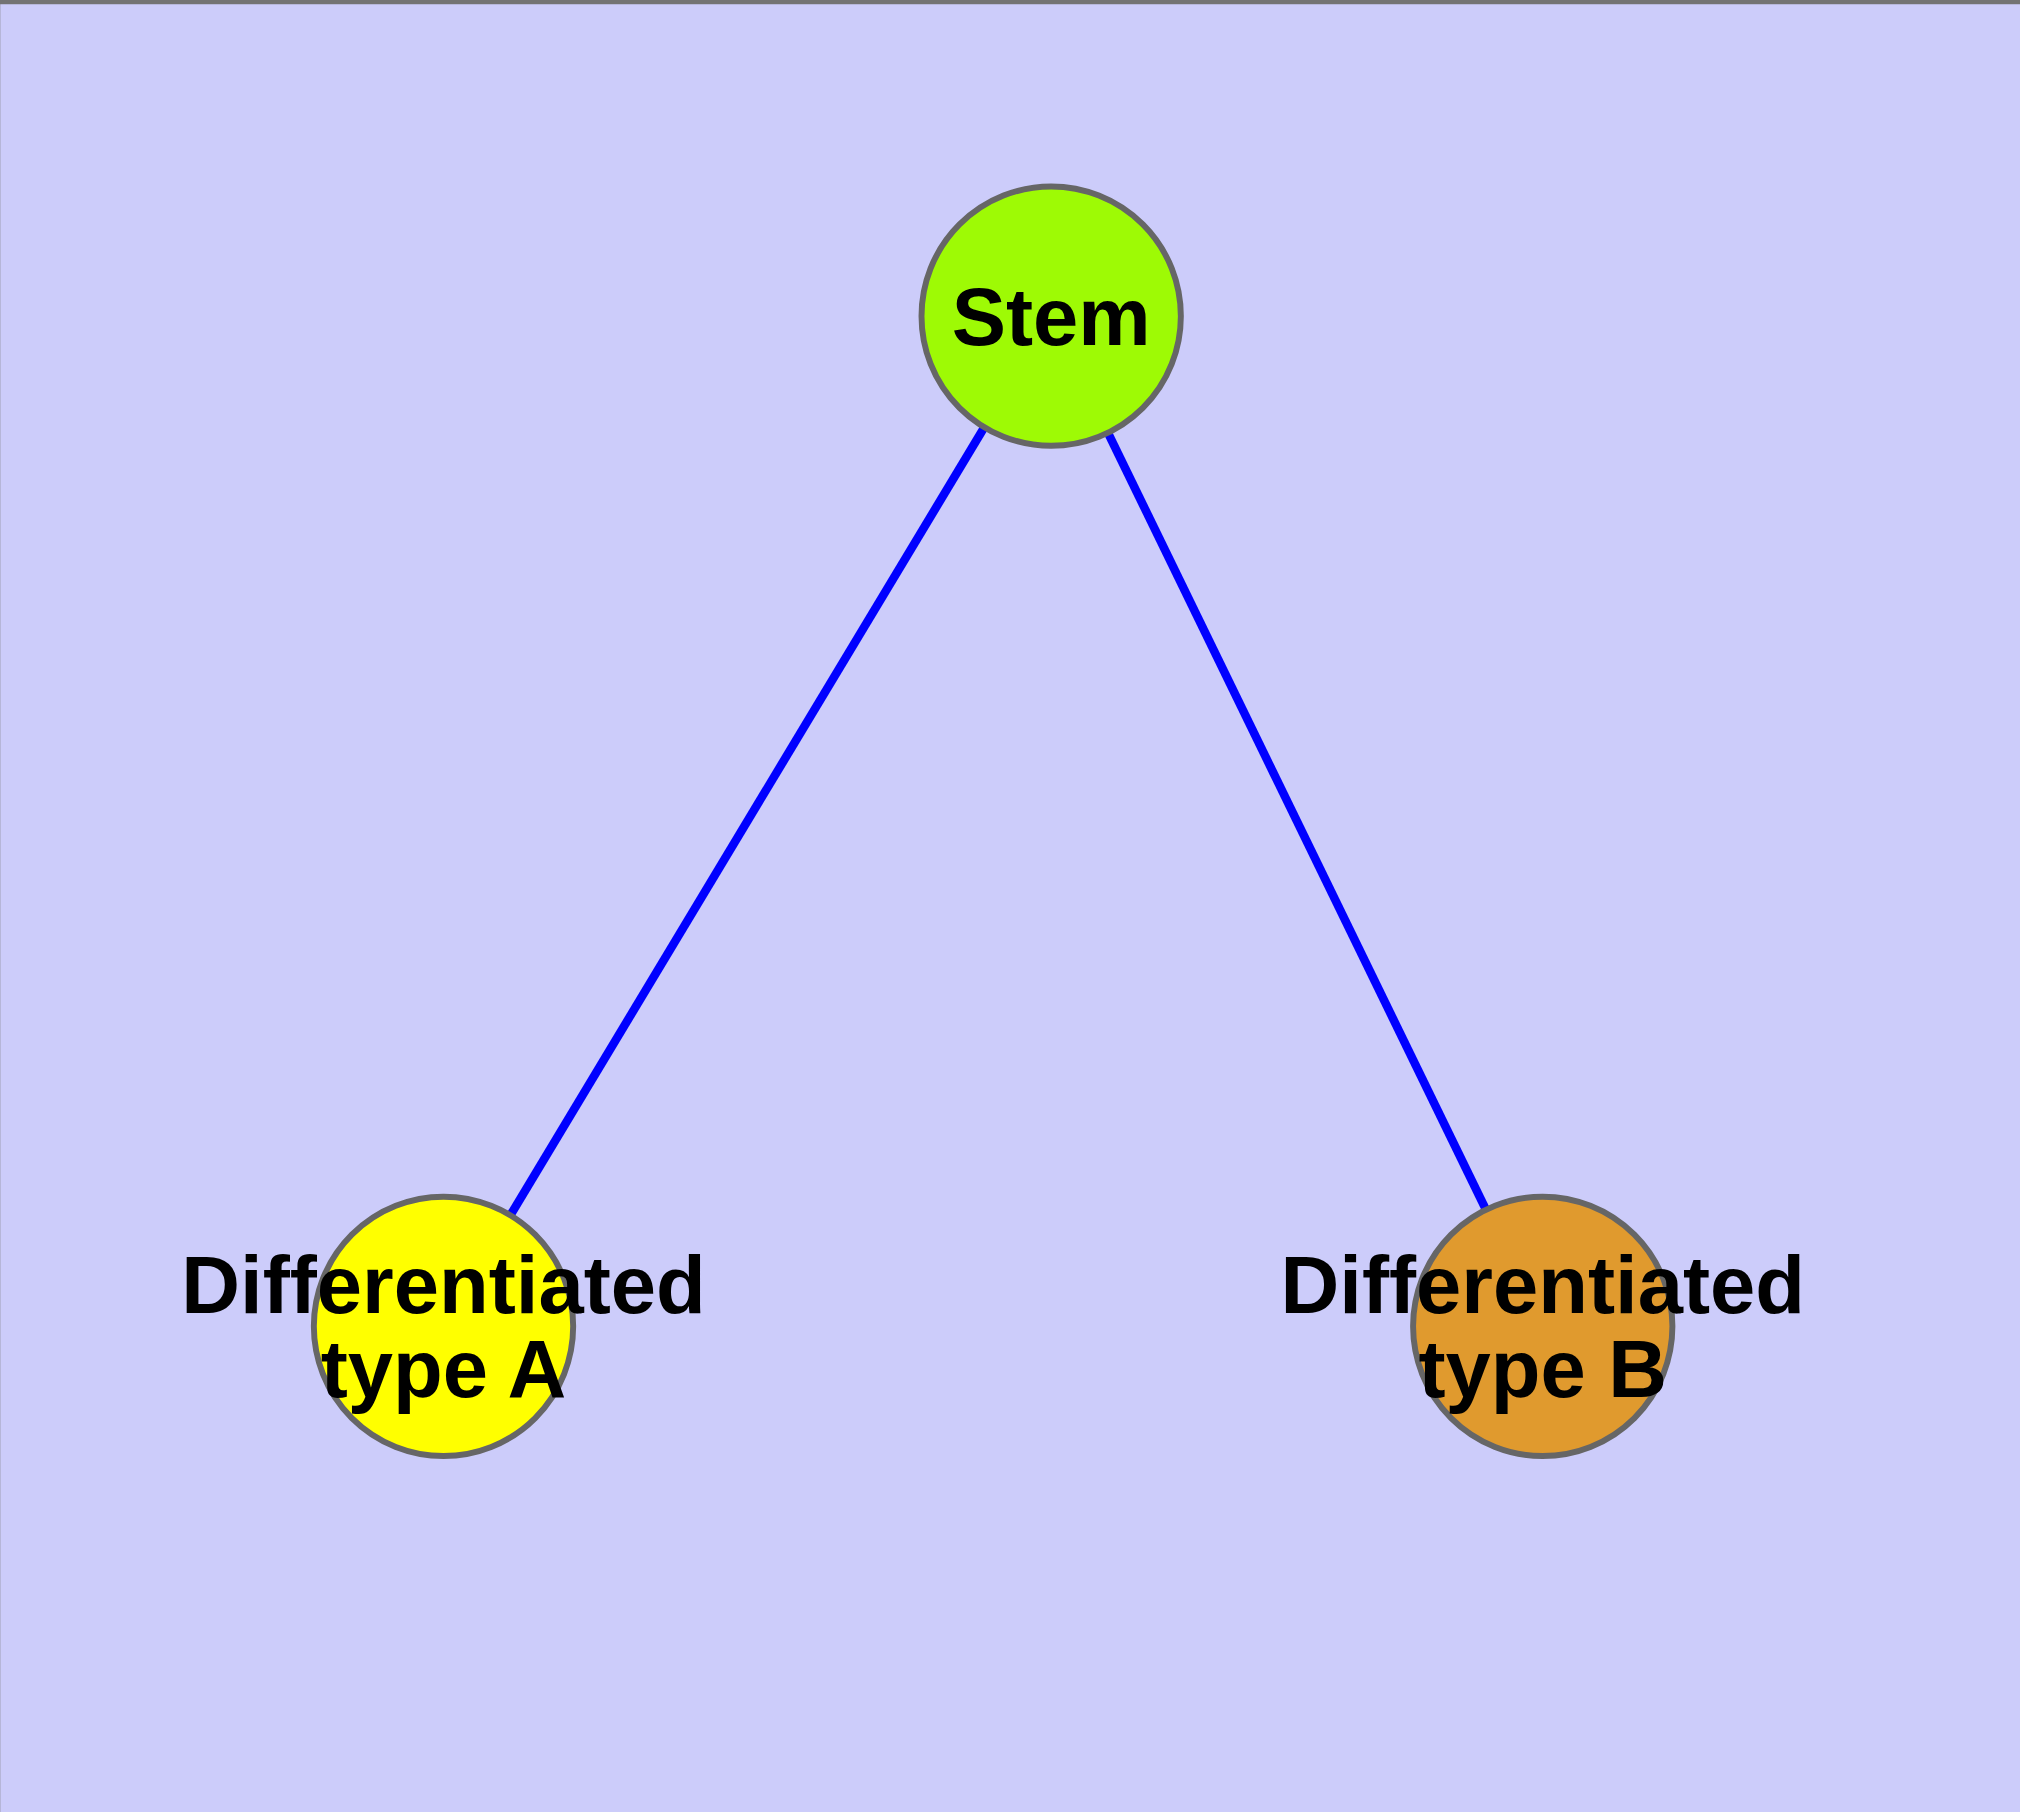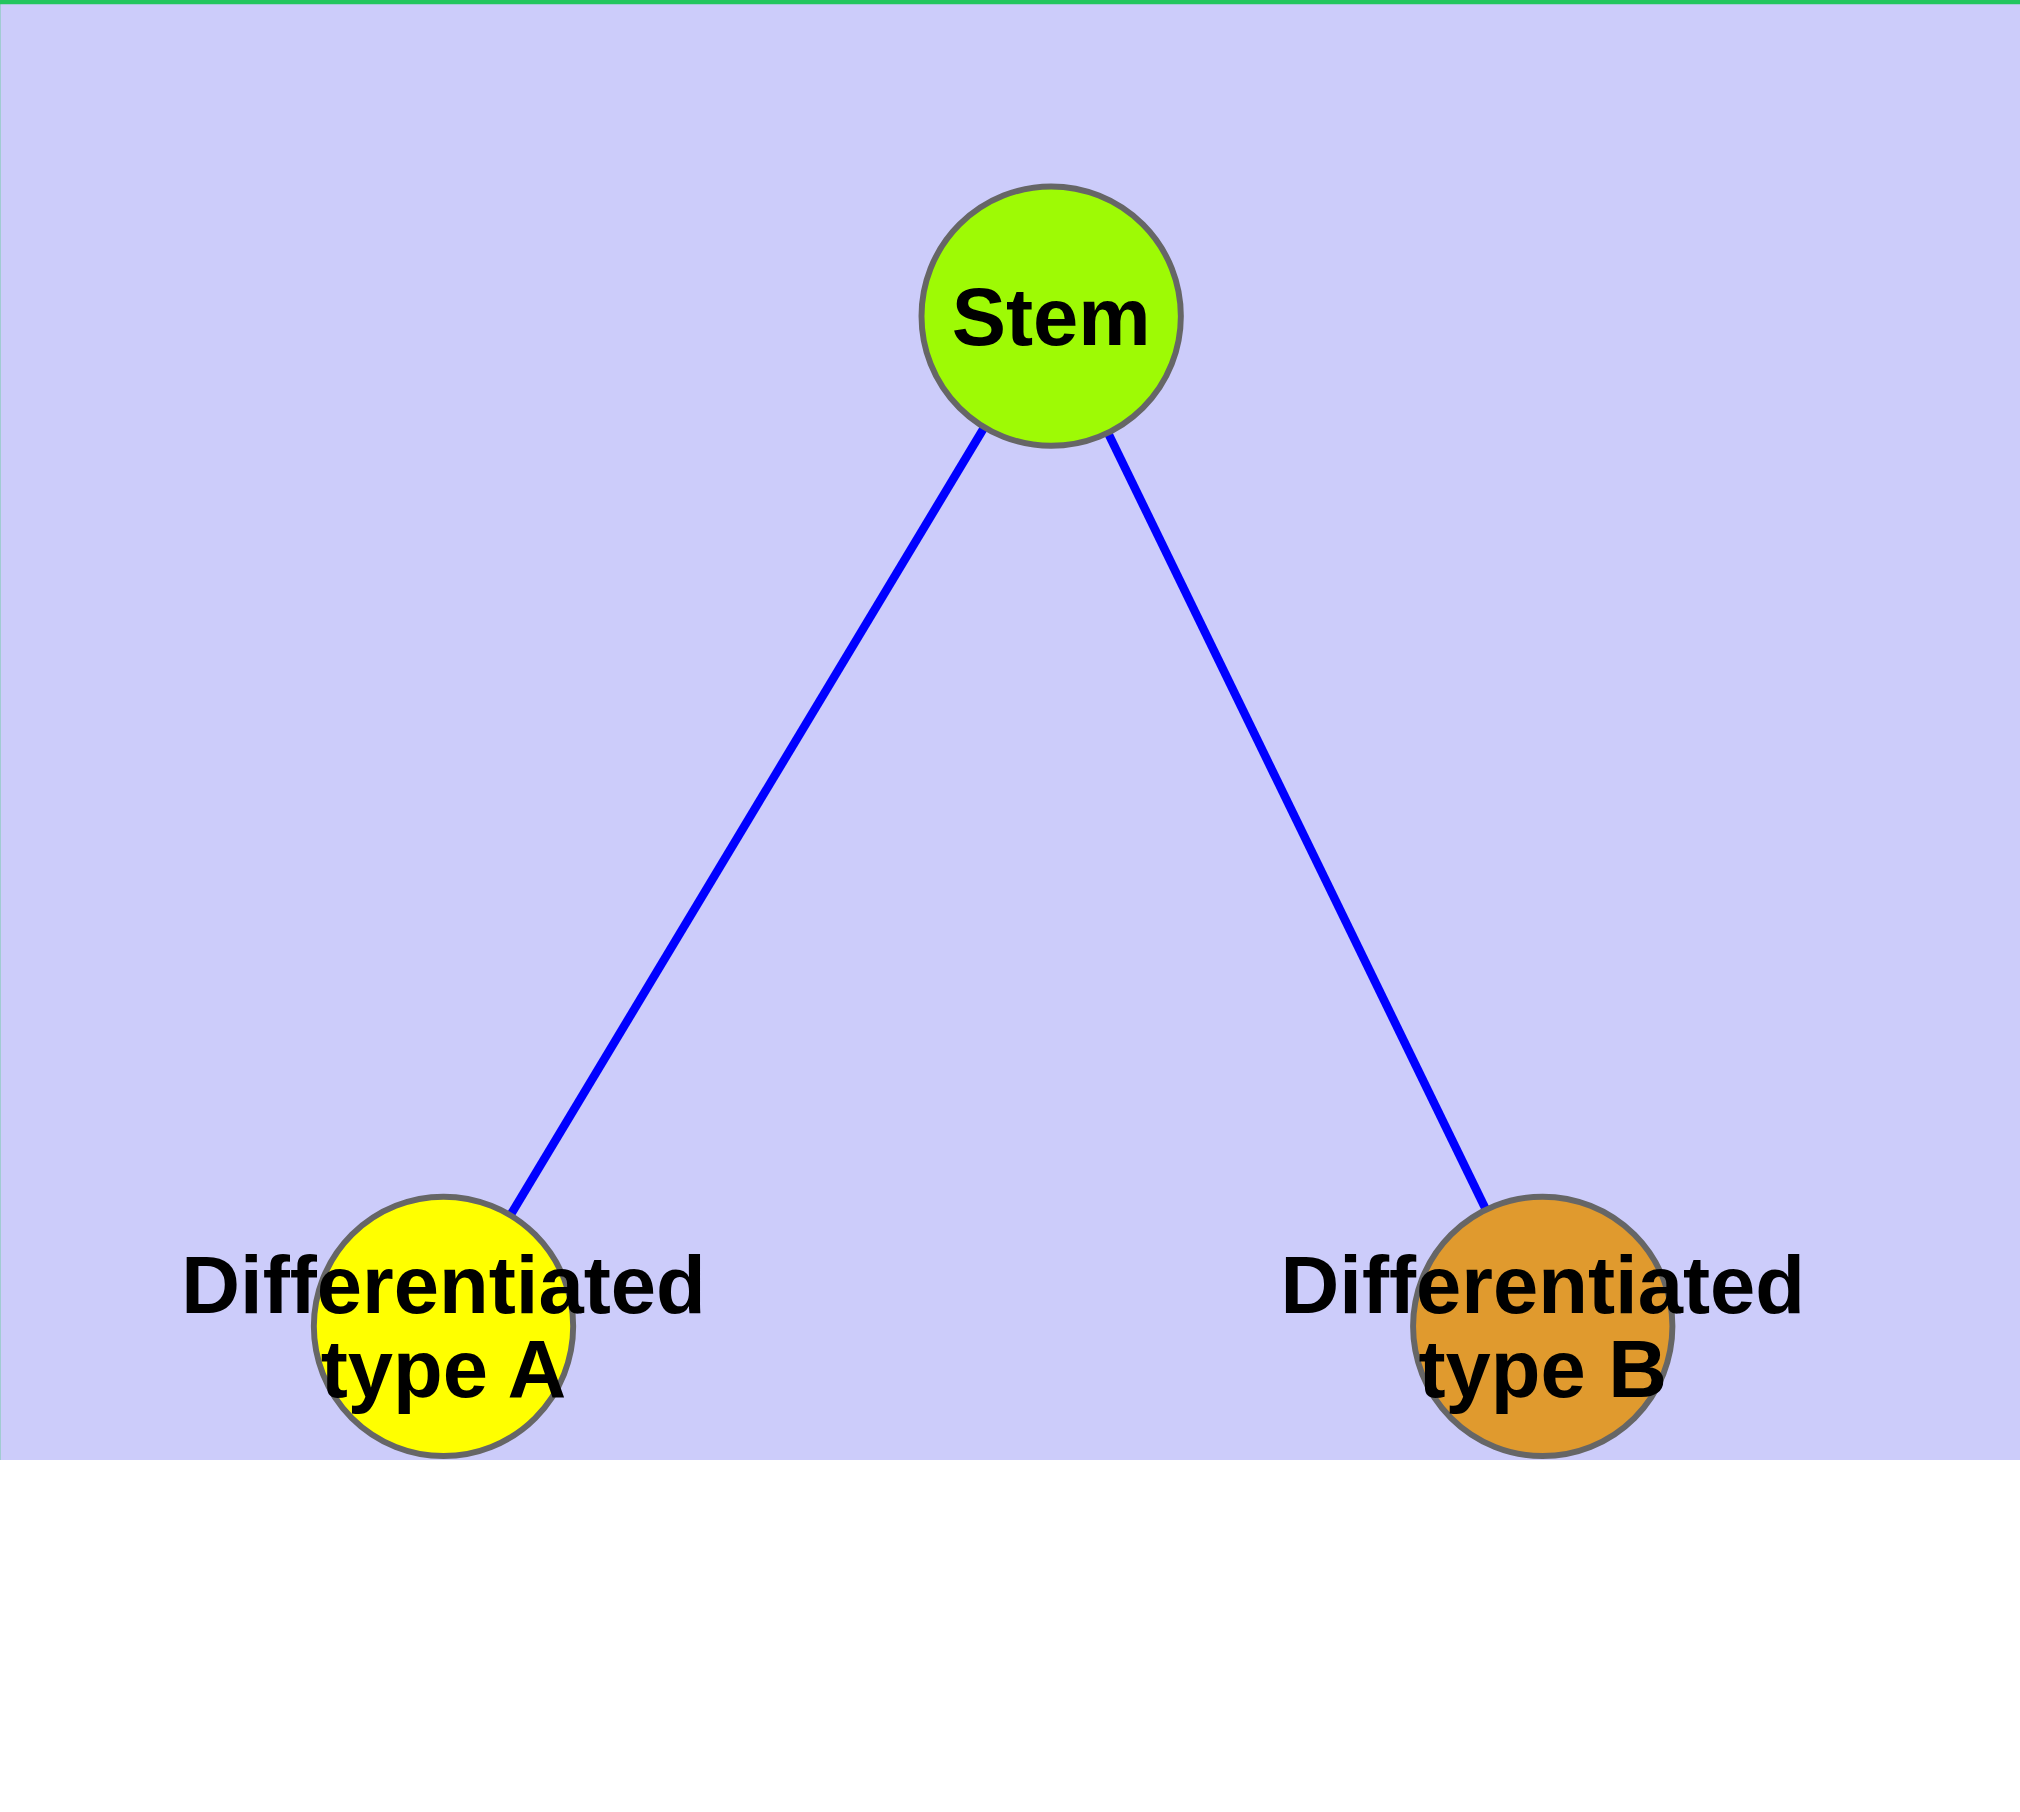--- a/index.html
+++ b/index.html
@@ -25,21 +25,21 @@
   }
   .node-label {
     font-family: "Liberation Sans", sans-serif;
     font-weight: bold;
     fill: #000000;
   }
 </style>
 </head>
 <body>
 
-<div id="canvas" style="width: 2021px; height: 1460px; background: #22c55e;">
+<div id="canvas" style="width: 2021px; height: 1812px; background: #737373;">
   <svg id="graph-svg" viewBox="0 0 2384 2138" xmlns="http://www.w3.org/2000/svg">
 
     <rect id="bg-rect" x="0" y="5" width="2384" height="2133" fill="#ccccfa"></rect>
 
     <g id="edges-layer">
         <line x1="1240" y1="373" x2="523" y2="1565" stroke="#0000ff" stroke-width="10" stroke-linecap="butt"></line>
         <line x1="1240" y1="373" x2="1820" y2="1565" stroke="#0000ff" stroke-width="10" stroke-linecap="butt"></line>
       </g>
 
     <g id="nodes-layer">

